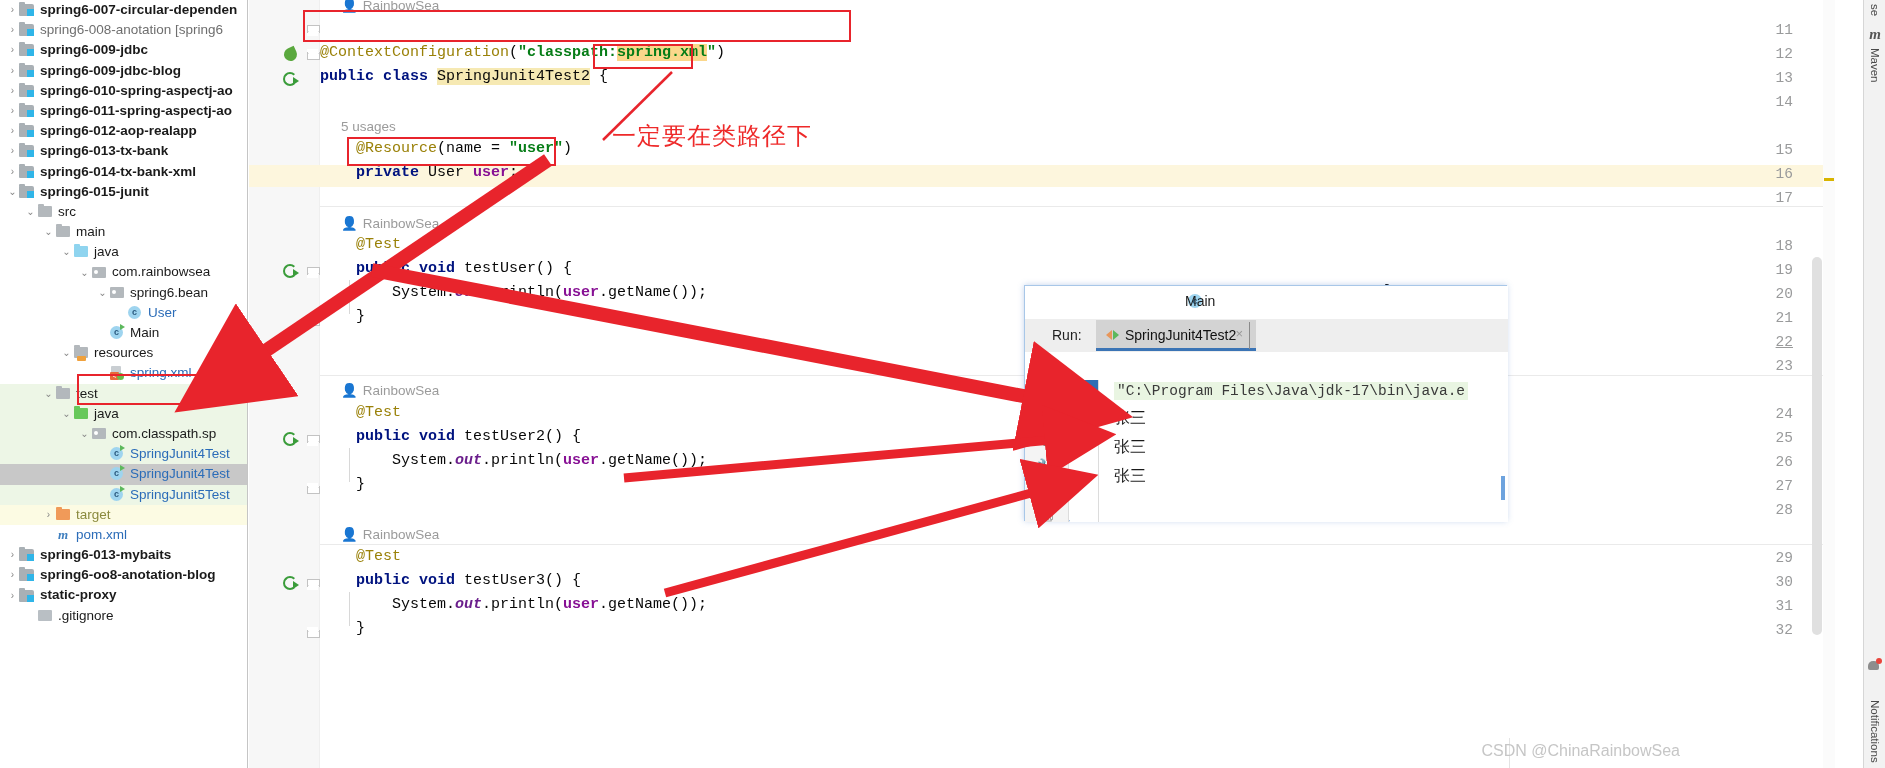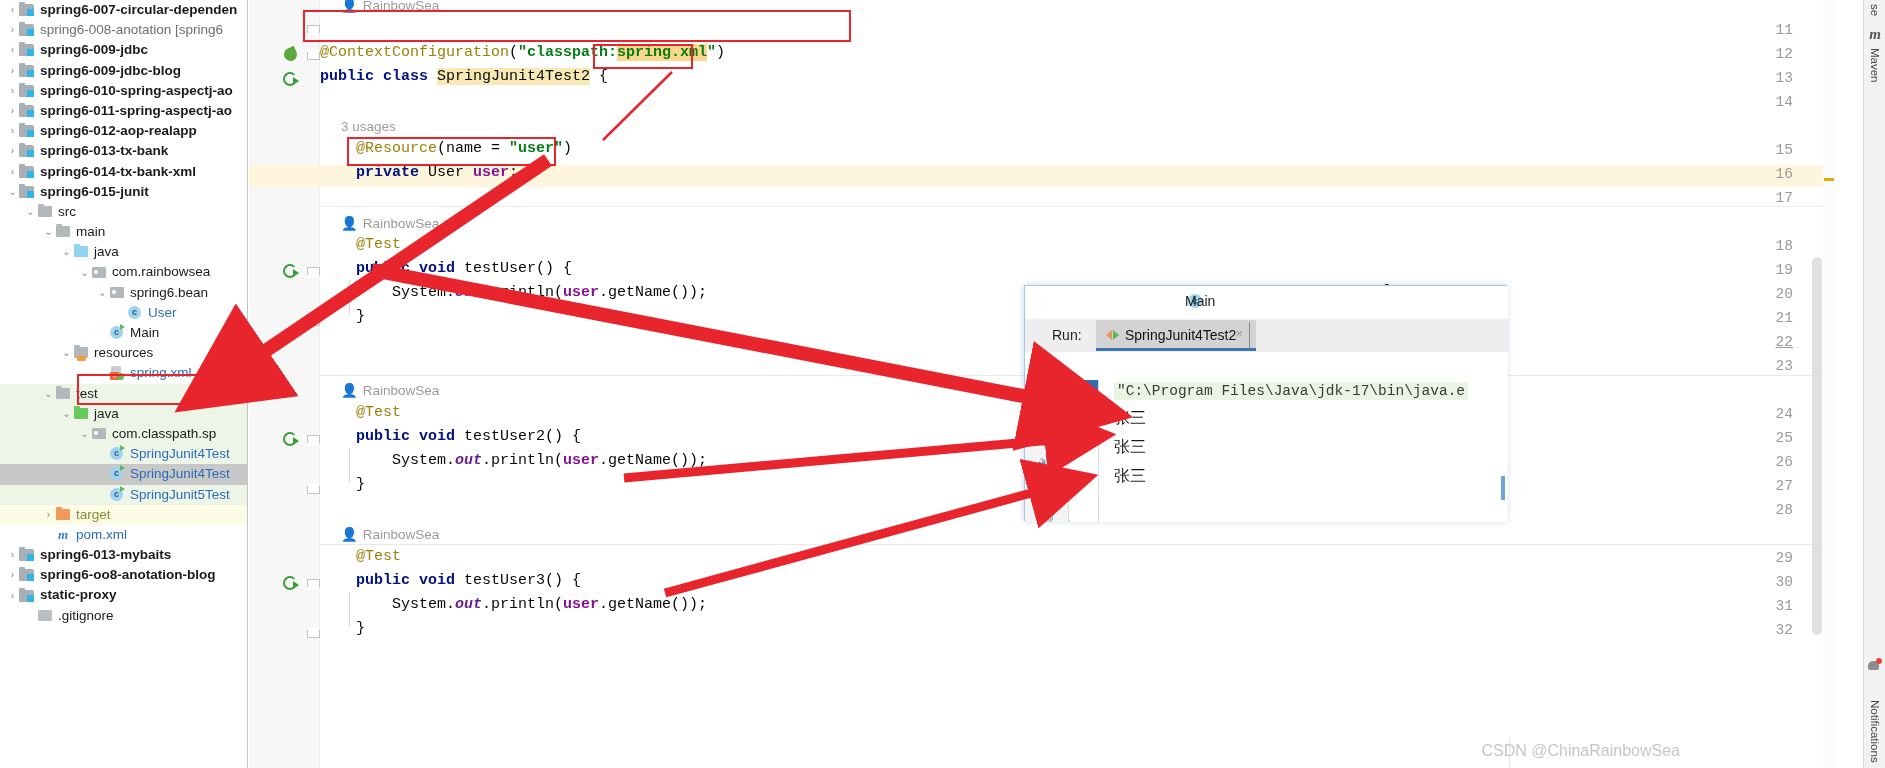--- a/index.html
+++ b/index.html
@@ -552,21 +552,21 @@
     </div>
     <div class="hint" style="top:215px;">
       <span class="person">👤</span><span>RainbowSea</span>
     </div>
     <div class="hint" style="top:382px;">
       <span class="person">👤</span><span>RainbowSea</span>
     </div>
     <div class="hint" style="top:526px;">
       <span class="person">👤</span><span>RainbowSea</span>
     </div>
-    <div class="hint" style="top:119px;">3 usages</div>
+    <div class="hint" style="top:119px;">5 usages</div>
 
     <div class="lnum" style="top:22px;">11</div>
     <div class="lnum" style="top:46px;">12</div>
     <div class="lnum" style="top:70px;">13</div>
     <div class="lnum" style="top:94px;">14</div>
     <div class="lnum" style="top:142px;">15</div>
     <div class="lnum" style="top:166px;">16</div>
     <div class="lnum" style="top:190px;">17</div>
     <div class="lnum" style="top:238px;">18</div>
     <div class="lnum" style="top:262px;">19</div>
@@ -682,20 +682,21 @@
       <div class="c-cn" style="top:86px;">张三</div>
       <div id="run-scroll-thumb"></div>
     </div>
   </div>
 
   <div class="red-box" style="left:303px; top:10px; width:548px; height:32px;"></div>
   <div class="red-box" style="left:593px; top:44px; width:100px; height:25px;"></div>
   <div class="red-box" style="left:347px; top:137px; width:209px; height:29px;"></div>
   <div class="red-box" style="left:77px;  top:374px; width:152px; height:31px;"></div>
 
+  <div id="cn-note">一定要在类路径下</div>
 
   <svg class="anno" viewBox="0 0 1885 768" preserveAspectRatio="none">
     <defs>
       <marker id="ah" markerWidth="7" markerHeight="7" refX="4.2" refY="3.5" orient="auto">
         <path d="M0,0 L7,3.5 L0,7 z" fill="#e8242c"></path>
       </marker>
       <marker id="ahs" markerWidth="8" markerHeight="8" refX="4.5" refY="4" orient="auto">
         <path d="M0,0 L8,4 L0,8 z" fill="#e8242c"></path>
       </marker>
     </defs>

